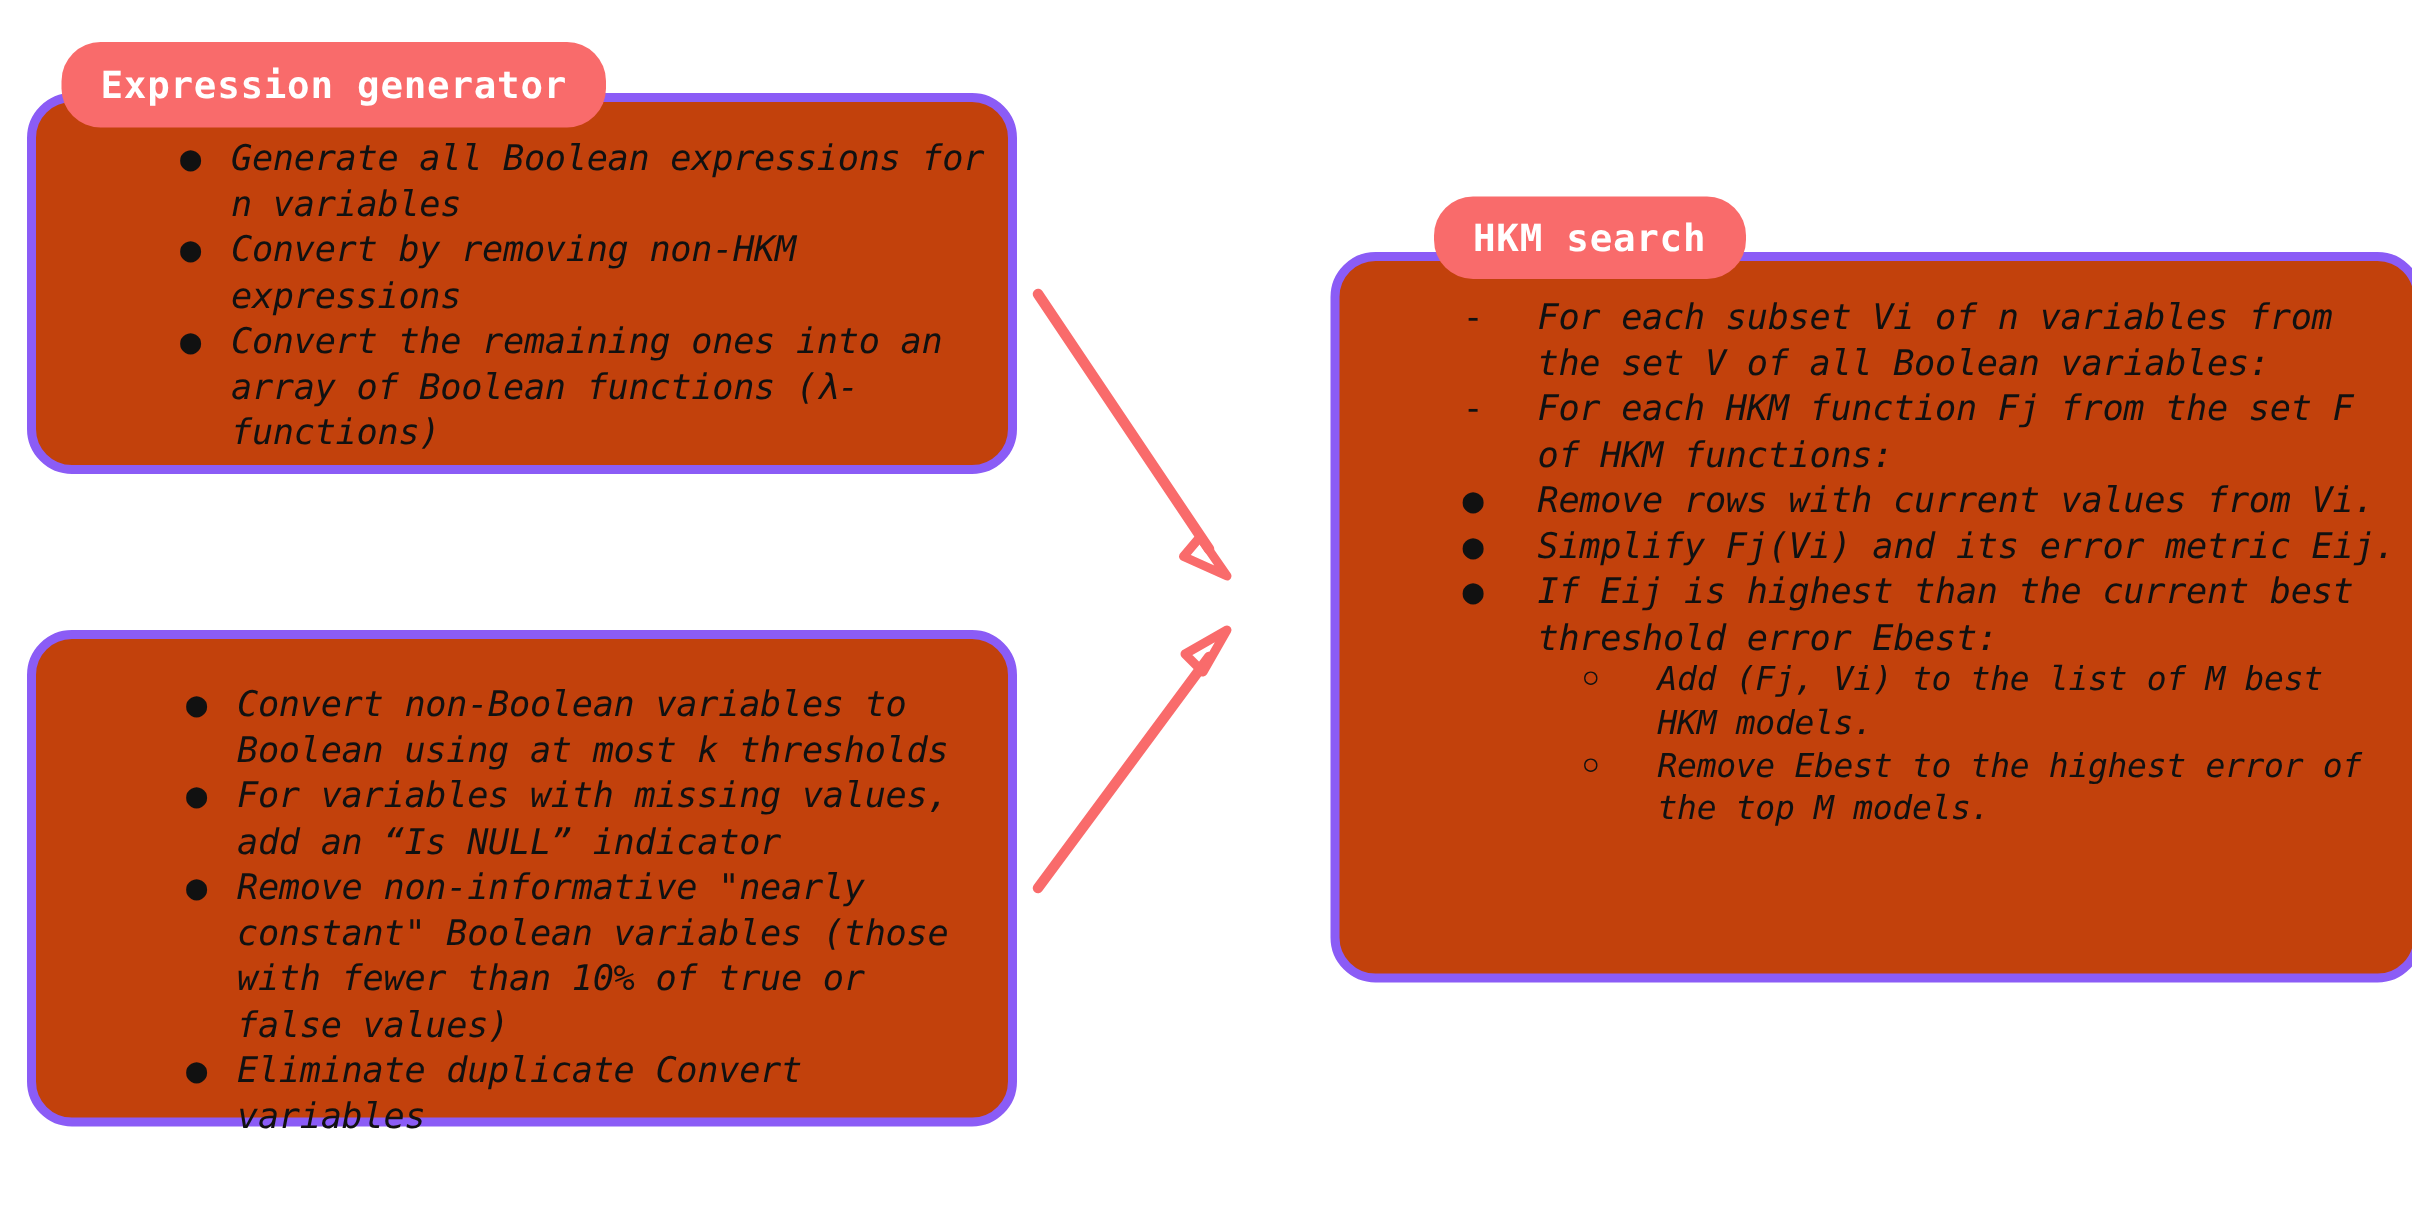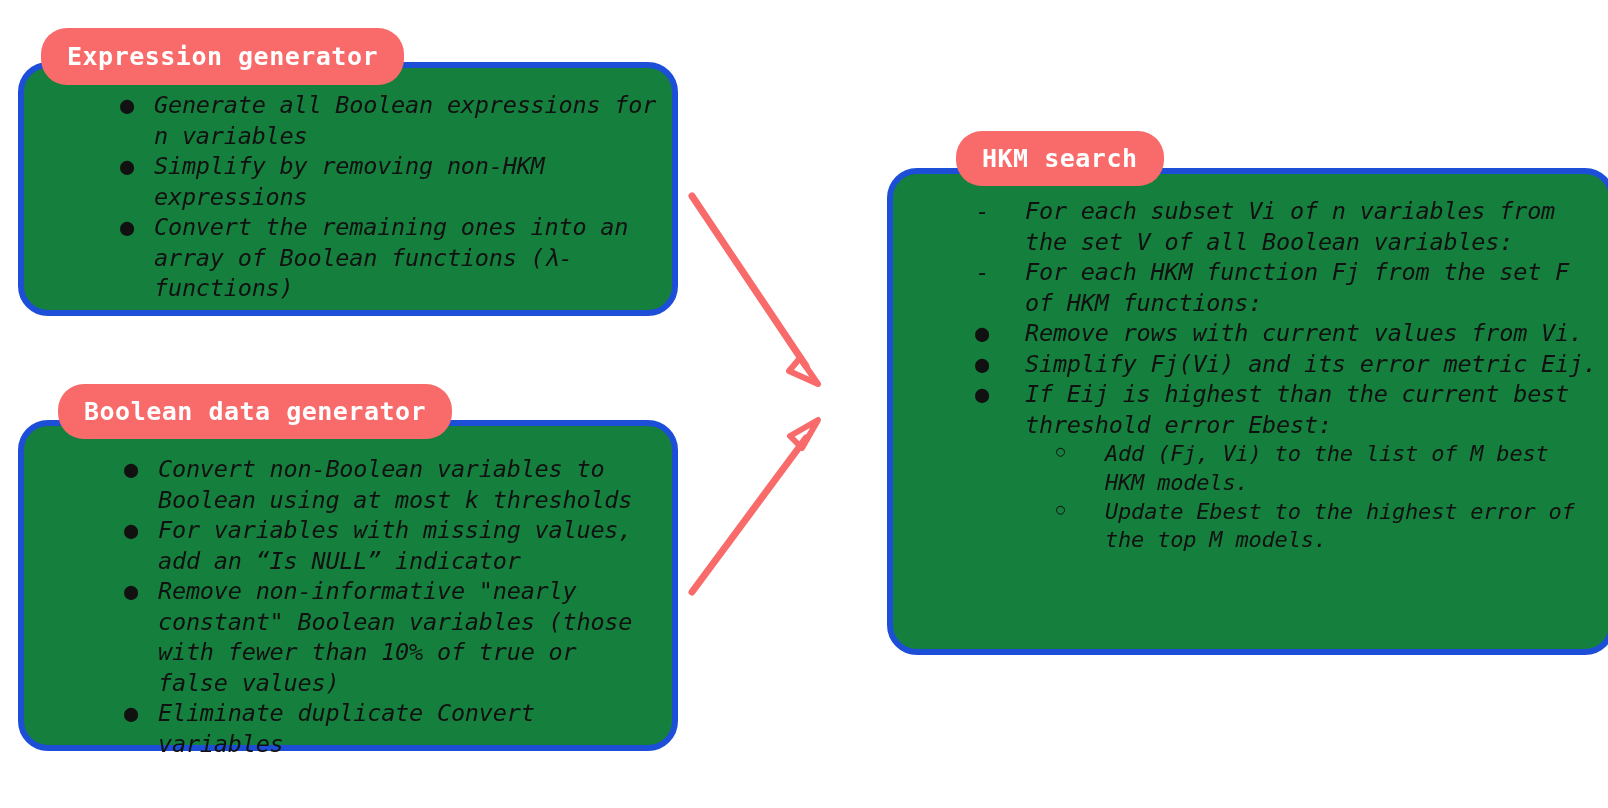--- a/index.html
+++ b/index.html
@@ -10,23 +10,23 @@
     overflow:hidden;
   }
   .canvas { position:relative; width:1608px; height:808px; }
 
   
   .arrows { position:absolute; left:0; top:0; width:1608px; height:808px; pointer-events:none; }
 
   
   .card {
     position:absolute;
-    border:6px solid #1d4ed8;
+    border:6px solid #8b5cf6;
     border-radius:30px;
-    background:#15803d;
+    background:#c2410c;
   }
   .card-title {
     position:absolute;
     background:#f96b6b;
     color:#ffffff;
     border-radius:26px;
     font-weight:bold;
     display:flex;
     align-items:center;
     letter-spacing:0.5px;
@@ -102,31 +102,30 @@
 
   <div class="card" id="card1">
     <div class="card-title" id="title1">Expression generator</div>
     <div class="card-body" id="body1">
       <div class="li lvl1">
         <span class="marker">●</span>
         <span class="li-text">Generate all Boolean expressions for n variables</span>
       </div>
       <div class="li lvl1">
         <span class="marker">●</span>
-        <span class="li-text">Simplify by removing non-HKM expressions</span>
+        <span class="li-text">Convert by removing non-HKM expressions</span>
       </div>
       <div class="li lvl1">
         <span class="marker">●</span>
         <span class="li-text">Convert the remaining ones into an array of Boolean functions (λ-functions)</span>
       </div>
     </div>
   </div>
 
   <div class="card" id="card2">
-    <div class="card-title" id="title2">Boolean data generator</div>
     <div class="card-body" id="body2">
       <div class="li lvl1">
         <span class="marker">●</span>
         <span class="li-text">Convert non-Boolean variables to Boolean using at most k thresholds</span>
       </div>
       <div class="li lvl1">
         <span class="marker">●</span>
         <span class="li-text">For variables with missing values, add an “Is NULL” indicator</span>
       </div>
       <div class="li lvl1">
@@ -162,18 +161,18 @@
       <div class="li lvl1">
         <span class="marker">●</span>
         <span class="li-text">If Eij is highest than the current best threshold error Ebest:</span>
       </div>
       <div class="li lvl2 sub">
         <span class="marker">○</span>
         <span class="li-text">Add (Fj, Vi) to the list of M best HKM models.</span>
       </div>
       <div class="li lvl2 sub">
         <span class="marker">○</span>
-        <span class="li-text">Update Ebest to the highest error of the top M models.</span>
+        <span class="li-text">Remove Ebest to the highest error of the top M models.</span>
       </div>
     </div>
   </div>
 
 </div>
 
 </body></html>

